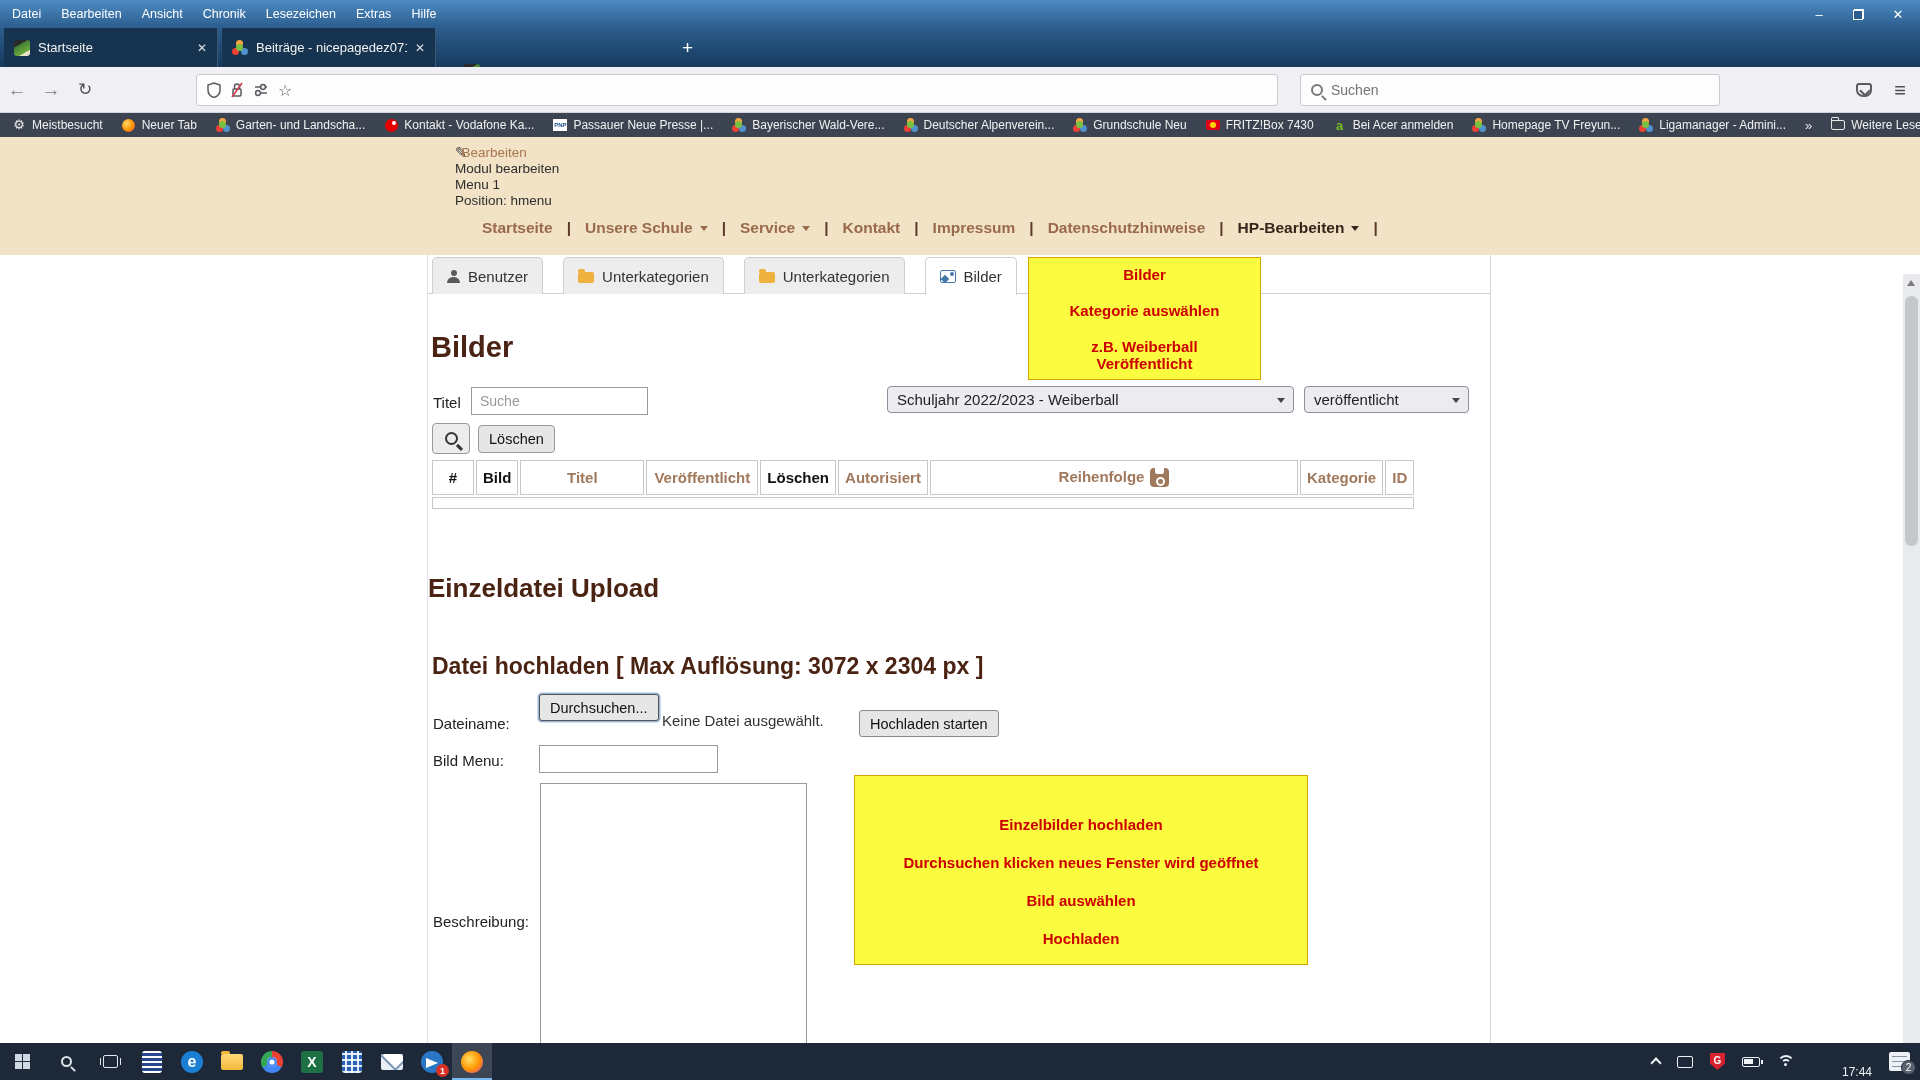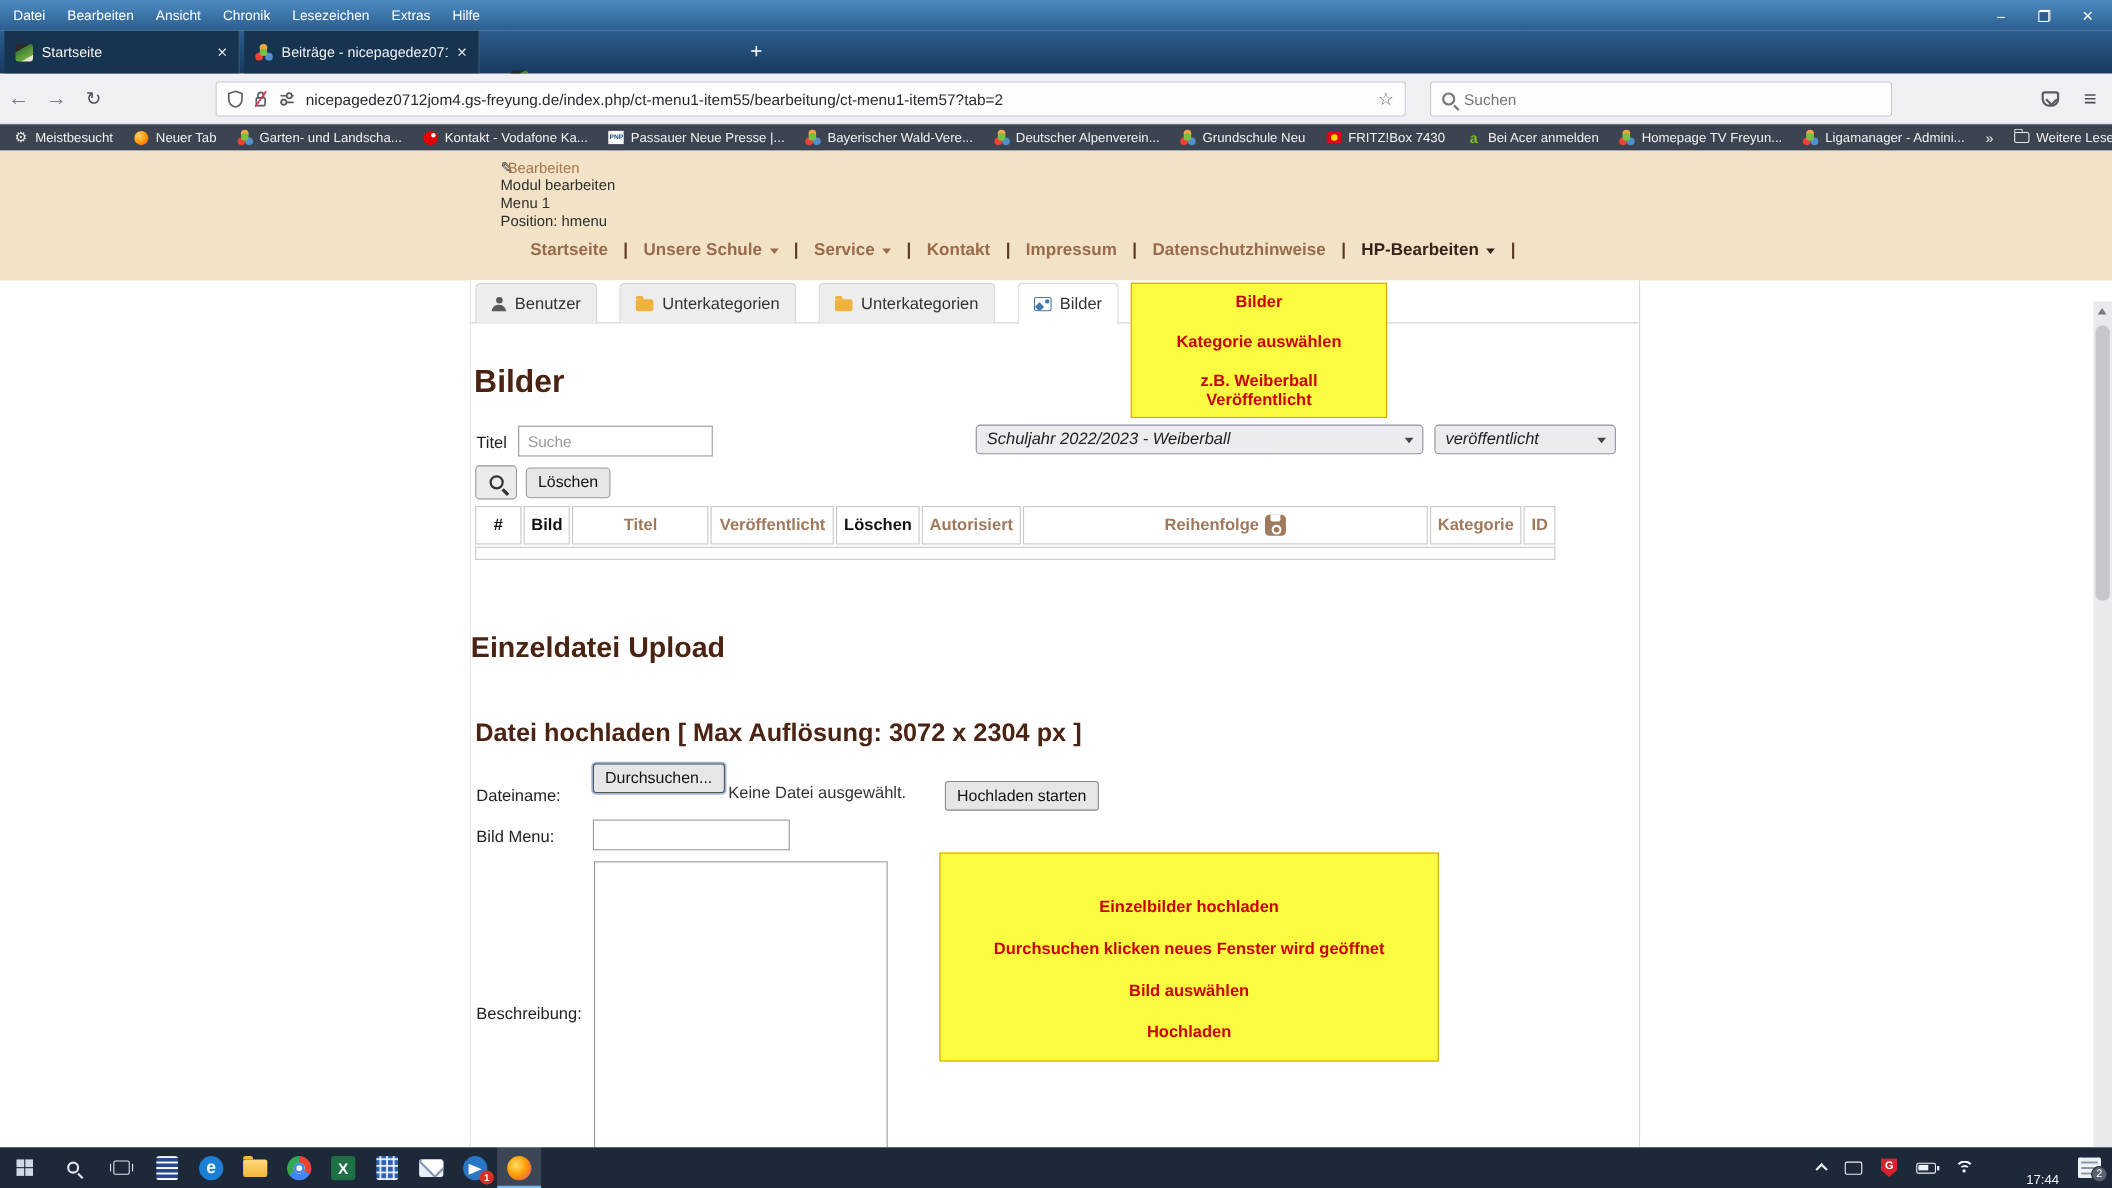--- a/index.html
+++ b/index.html
@@ -106,21 +106,21 @@
   .notebox2 { position:absolute; left:426px; top:520px; width:454px; height:190px; padding-top:40px; }
   .notebox2 p { margin-bottom:21px; }
 
   .h1-bilder { position:absolute; left:3px; top:76px; font-size:29px; font-weight:bold; color:#4a2313; }
 
   .filter-label { position:absolute; left:5px; top:139px; font-size:15px; color:#222; }
   .filter-input { position:absolute; left:43px; top:132px; width:177px; height:28px; border:1px solid #999;
     font-size:14px; padding:0 8px; color:#333; font-family:"Liberation Sans",sans-serif; }
   .filter-input::placeholder { color:#9a9a9a; }
   .fselect { position:absolute; height:27px; top:131px; background:#ececf0; border:1px solid #8f8f9d; border-radius:4px;
-    font-size:15px; color:#222; display:flex; align-items:center; padding:0 26px 0 9px;font-style:italic; }
+    font-size:15px; color:#222; display:flex; align-items:center; padding:0 26px 0 9px; }
   .fselect .sel-caret { position:absolute; right:8px; top:11px; width:0; height:0;
     border-left:4px solid transparent; border-right:4px solid transparent; border-top:5px solid #444; }
   .fselect.sel1 { left:459px; width:407px; }
   .fselect.sel2 { left:876px; width:165px; }
 
   .search-btn { position:absolute; left:4px; top:168px; width:38px; height:31px; background:#ececec;
     border:1px solid #9a9a9a; border-radius:4px; display:flex; align-items:center; justify-content:center; }
   .mag-dark { width:13px; height:13px; border:2.4px solid #333; border-radius:50%; position:relative; }
   .mag-dark::after { content:""; position:absolute; width:2.6px; height:7px; background:#333; left:11px; top:10px; transform:rotate(-45deg); }
   .del-btn { position:absolute; left:50px; top:170px; height:28px; background:#e6e6e6; border:1px solid #999;
@@ -255,21 +255,20 @@
       <rect x="3" y="7" width="8" height="7" rx="1" fill="none" stroke="#5a5a60" stroke-width="1.5"></rect>
       <path d="M4.5 7 V4.5 A2.5 2.5 0 0 1 9.5 4.5 V7" fill="none" stroke="#5a5a60" stroke-width="1.5"></path>
       <line x1="2" y1="15" x2="12" y2="1" stroke="#d23b4e" stroke-width="1.6"></line>
     </svg>
     <svg width="16" height="14" viewBox="0 0 16 14">
       <line x1="2" y1="4" x2="14" y2="4" stroke="#5a5a60" stroke-width="1.5"></line>
       <circle cx="10" cy="4" r="2.4" fill="#f0f0f4" stroke="#5a5a60" stroke-width="1.5"></circle>
       <line x1="2" y1="10" x2="14" y2="10" stroke="#5a5a60" stroke-width="1.5"></line>
       <circle cx="5" cy="10" r="2.4" fill="#f0f0f4" stroke="#5a5a60" stroke-width="1.5"></circle>
     </svg>
-    <span class="url-text">nicepagedez0712jom4.gs-freyung.de/index.php/ct-menu1-item55/bearbeitung/ct-menu1-item57?tab=2</span>
     <span class="star">☆</span>
   </div>
 
   <div class="searchbar">
     <span class="mag"></span>
     <input placeholder="Suchen" style="">
   </div>
 
   <div class="nav-right">
     <span class="pocket-ic"></span>

